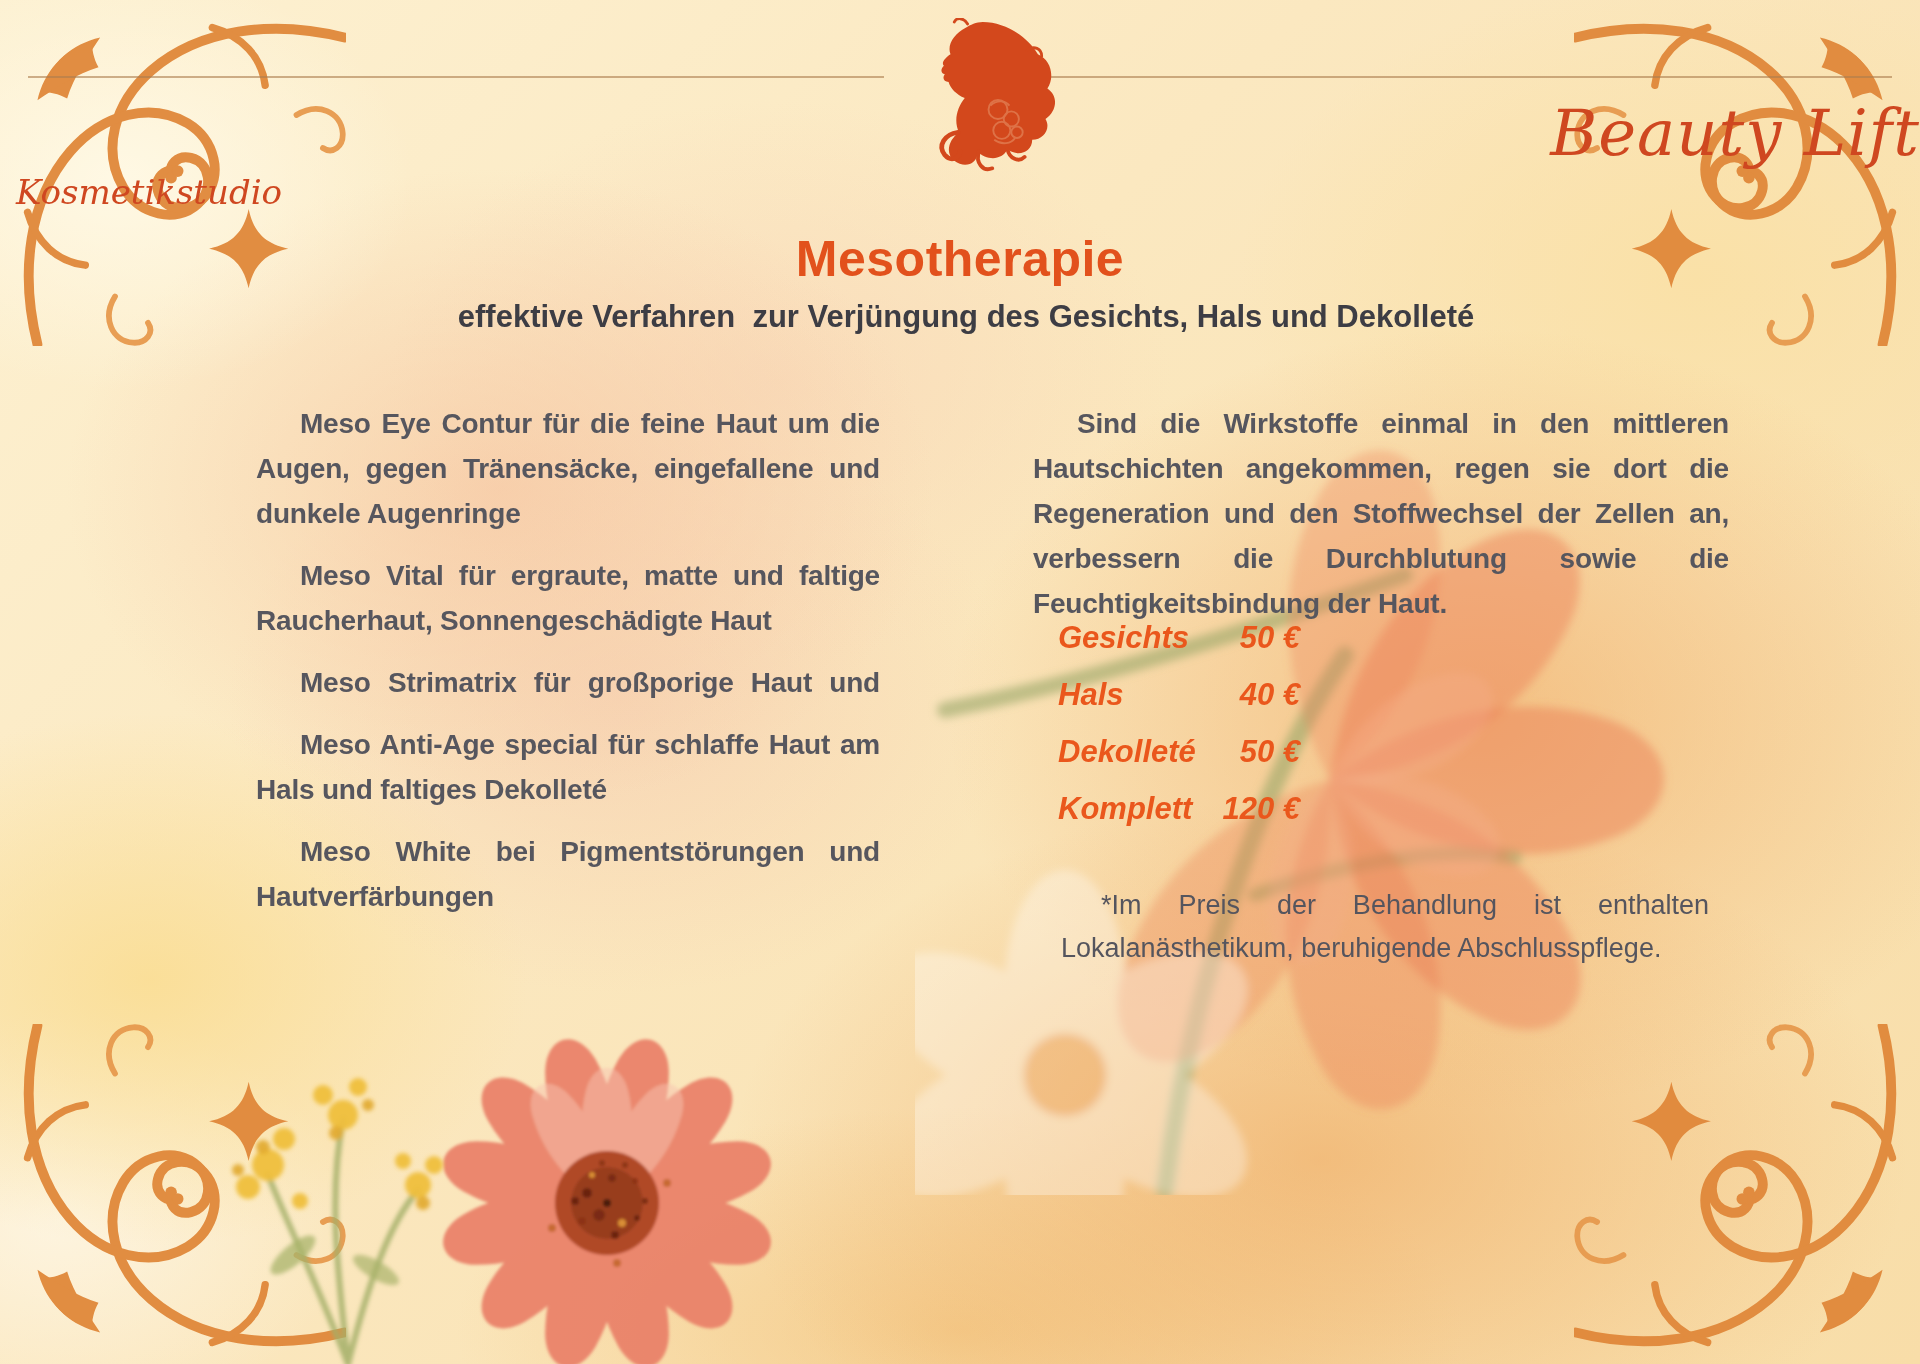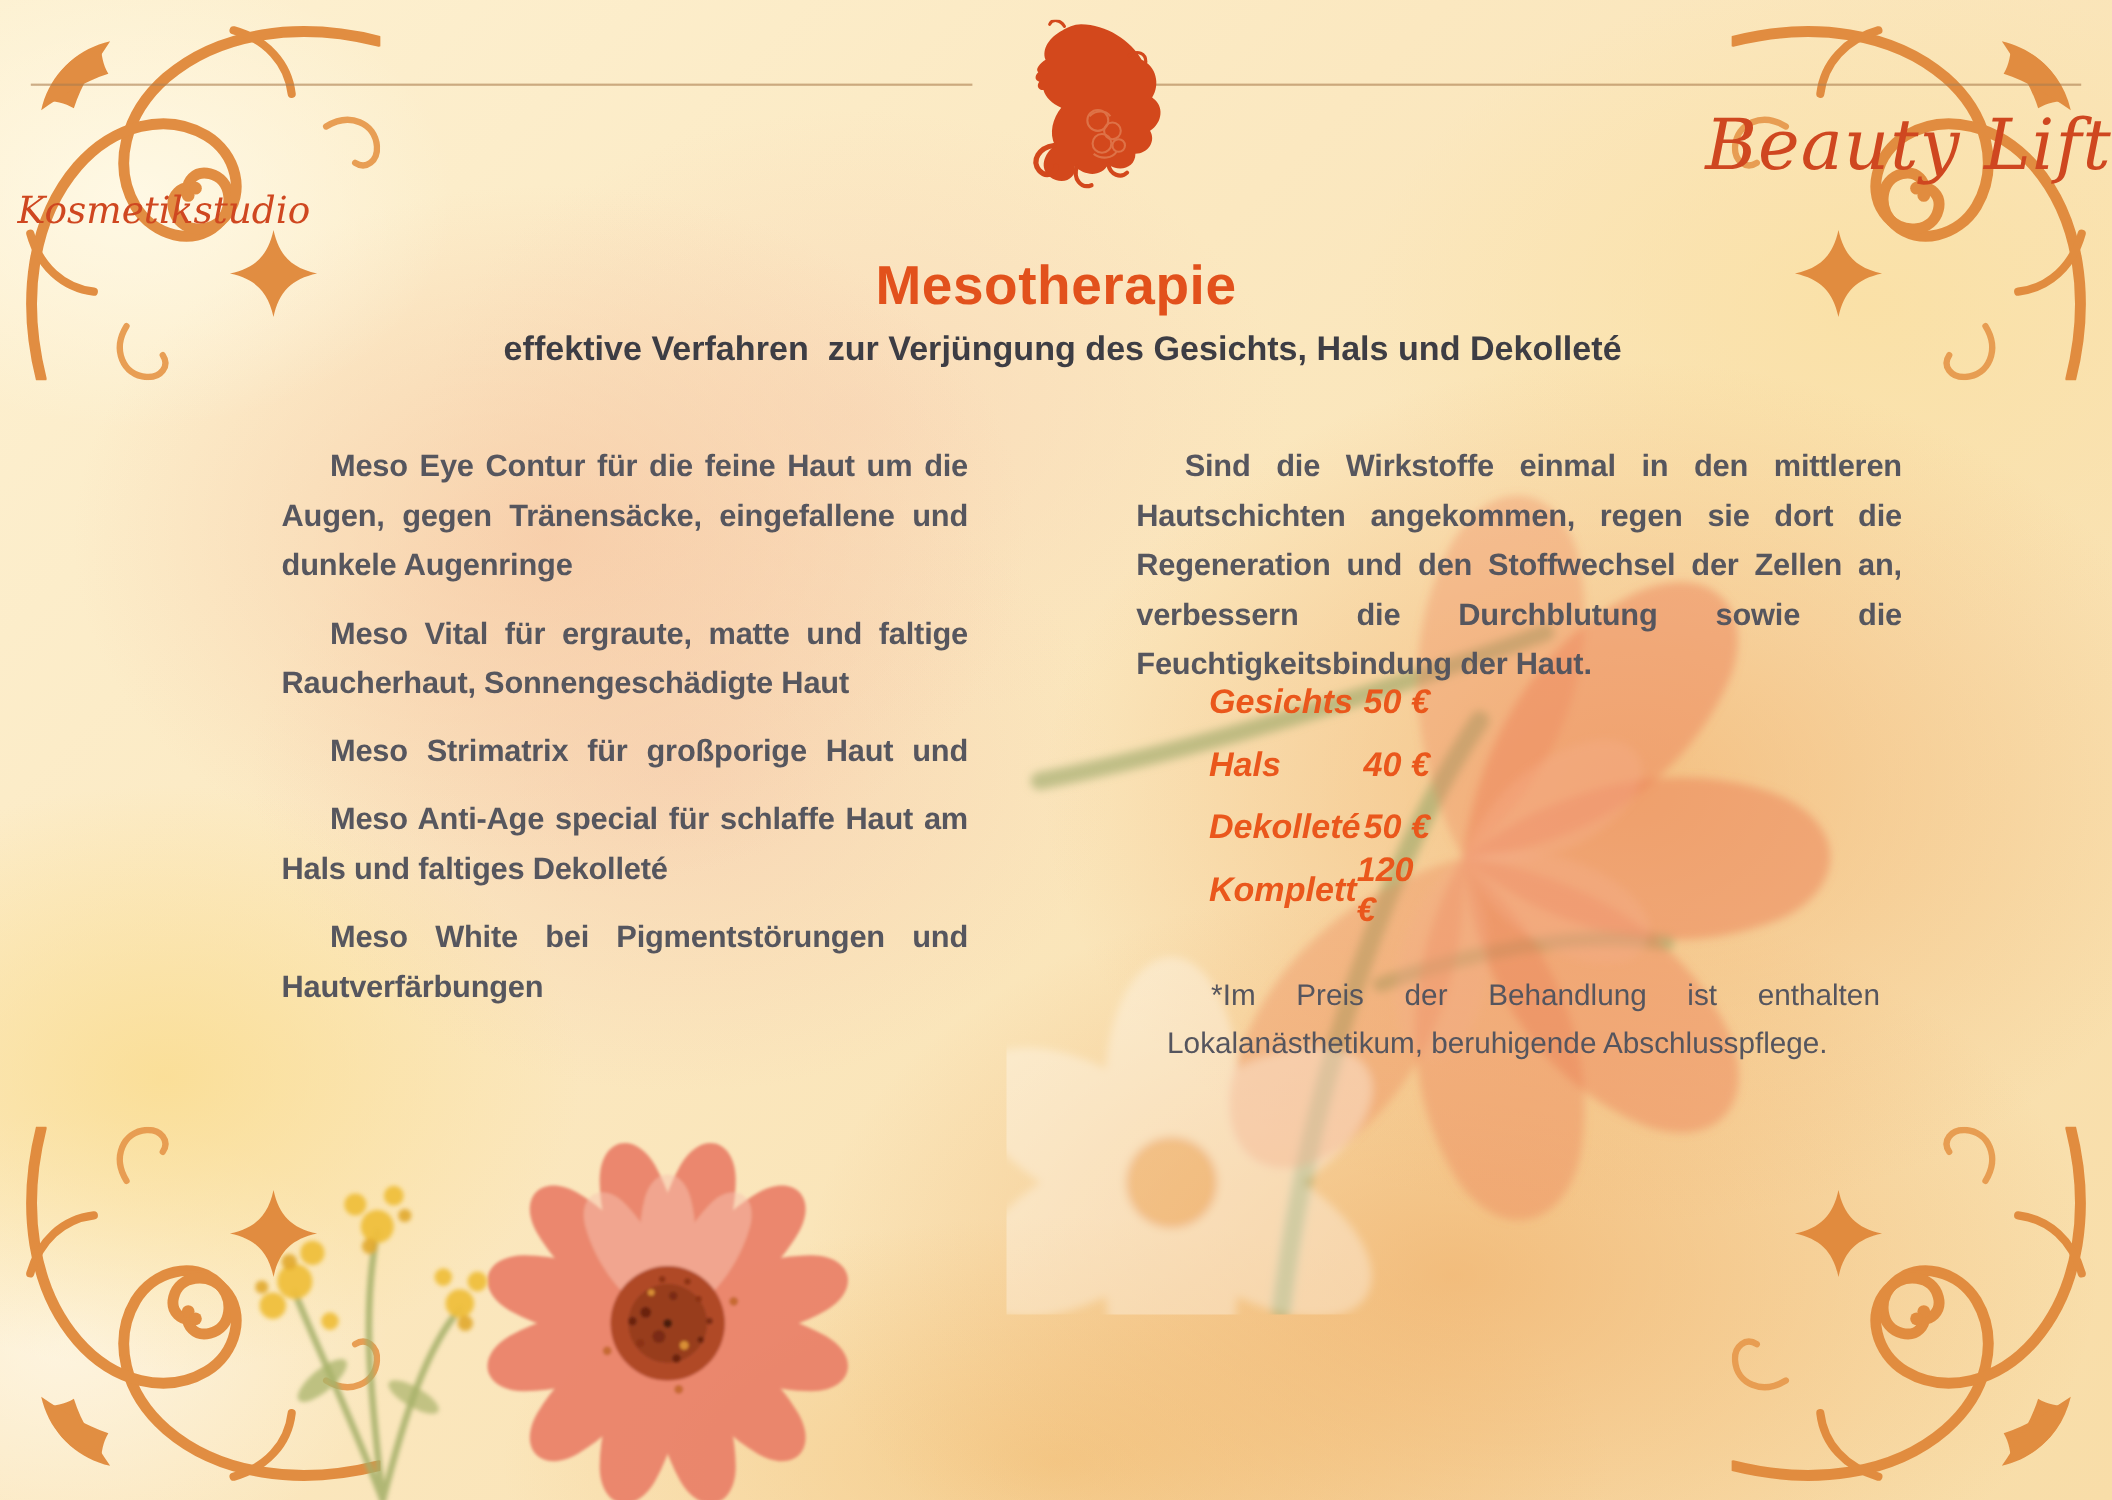--- a/index.html
+++ b/index.html
@@ -39,22 +39,22 @@
     font-weight:bold;font-size:31px;color:#3d3d44;white-space:pre;padding-left:12px;}
   .col{position:absolute;top:384px;z-index:3;}
   .col.leftcol{left:239px;width:658px;}
   .col.rightcol{left:1016px;width:730px;}
   .para{margin:17px;}
   .bodyline{font-weight:bold;font-size:28px;line-height:45px;color:#56565e;
     text-align:justify;text-align-last:justify;letter-spacing:-.2px;}
   .bodyline.plast{text-align-last:left;}
   .bodyline.indent{text-indent:44px;}
   .prices{position:absolute;left:1058px;top:620px;width:242px;z-index:3;}
-  .price-row{display:flex;justify-content:space-between;align-items:center;
-    height:36px;margin-bottom:21px;margin-left:41px;}
+  .price-row{display:flex;justify-content:space-between;align-items:flex-end;
+    height:36px;margin-bottom:21px;}
   .price-label,.price-value{font-weight:bold;font-style:italic;font-size:31px;
     line-height:36px;color:#ea571c;}
   .footnote{position:absolute;left:1061px;top:884px;width:648px;z-index:3;}
   .noteline{font-size:27px;line-height:43px;color:#55555e;text-align:justify;}
   .noteline.stretch{text-align-last:justify;}
   .noteline.indent{text-indent:40px;}
 </style>
 </head>
 <body>
 

